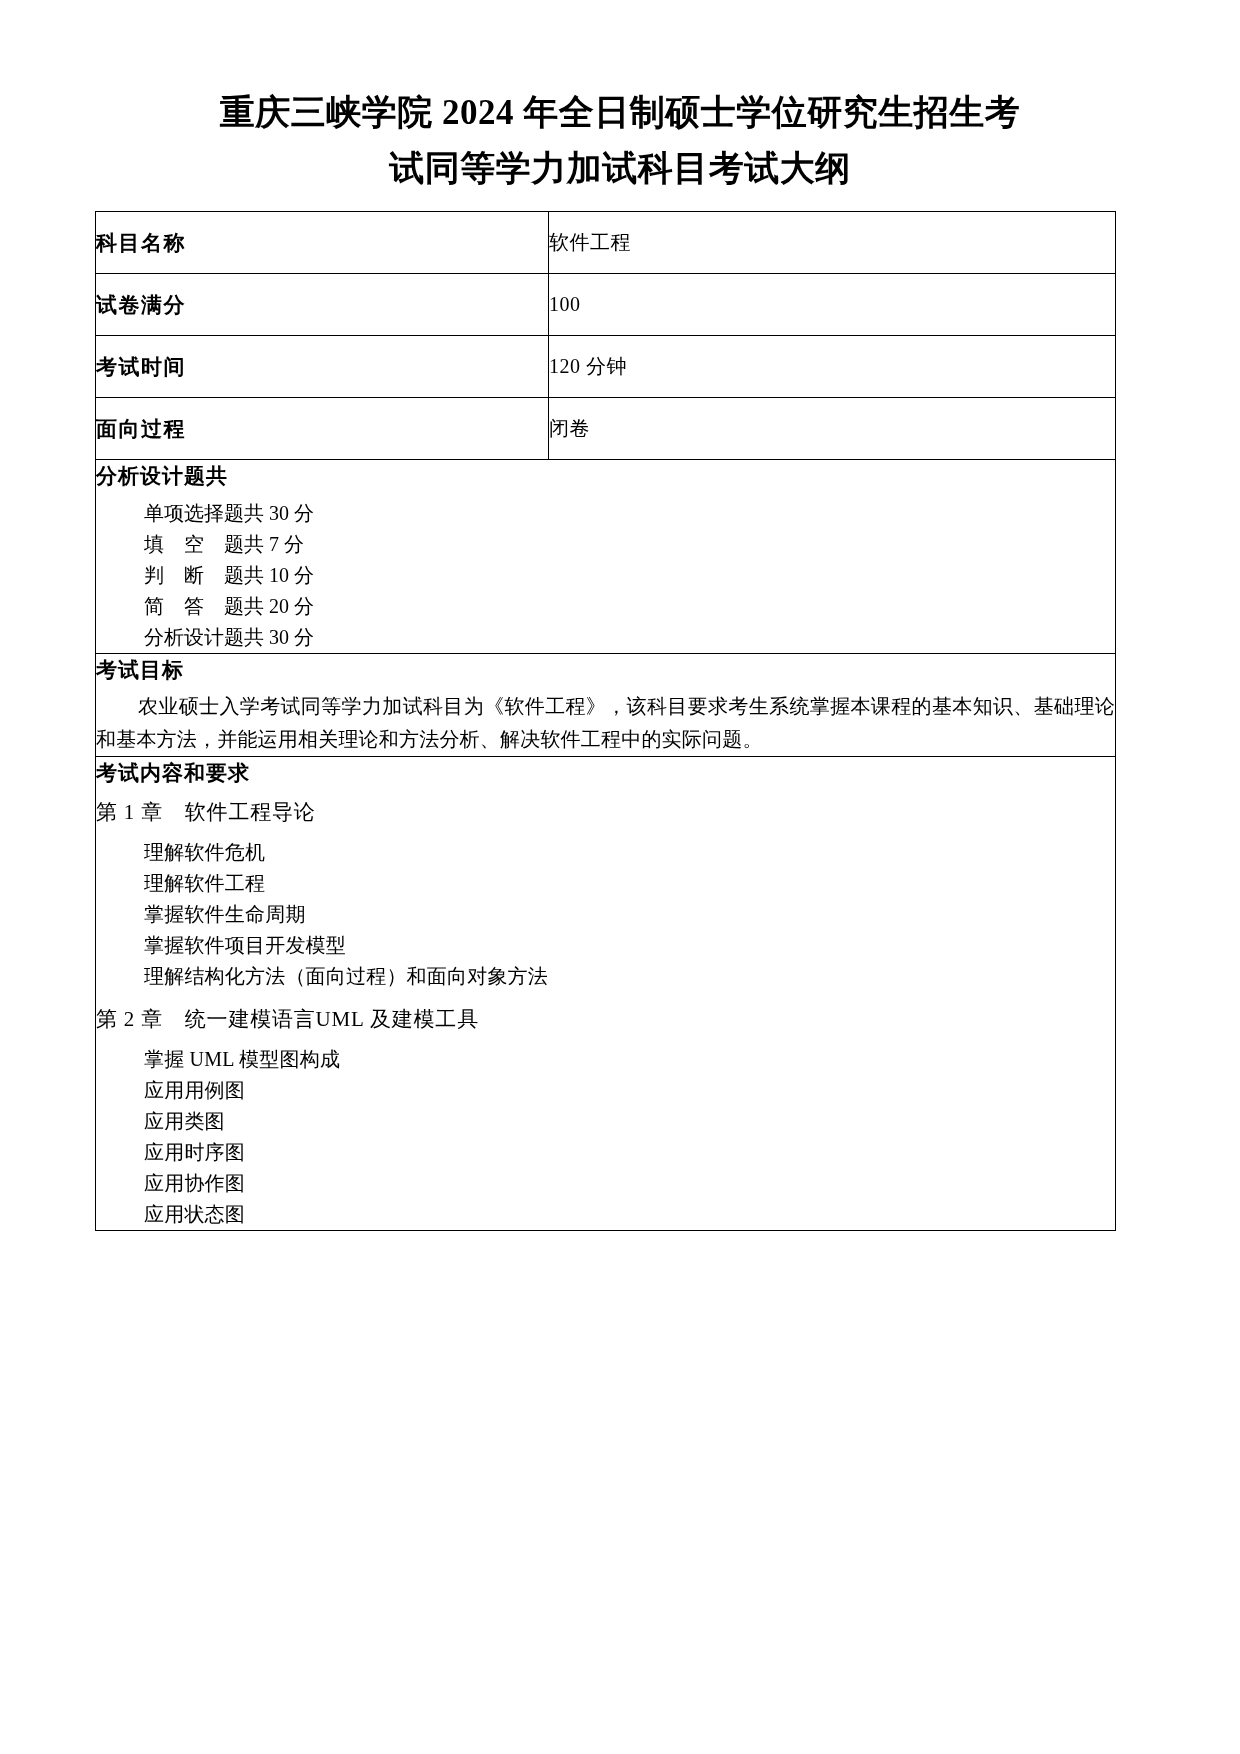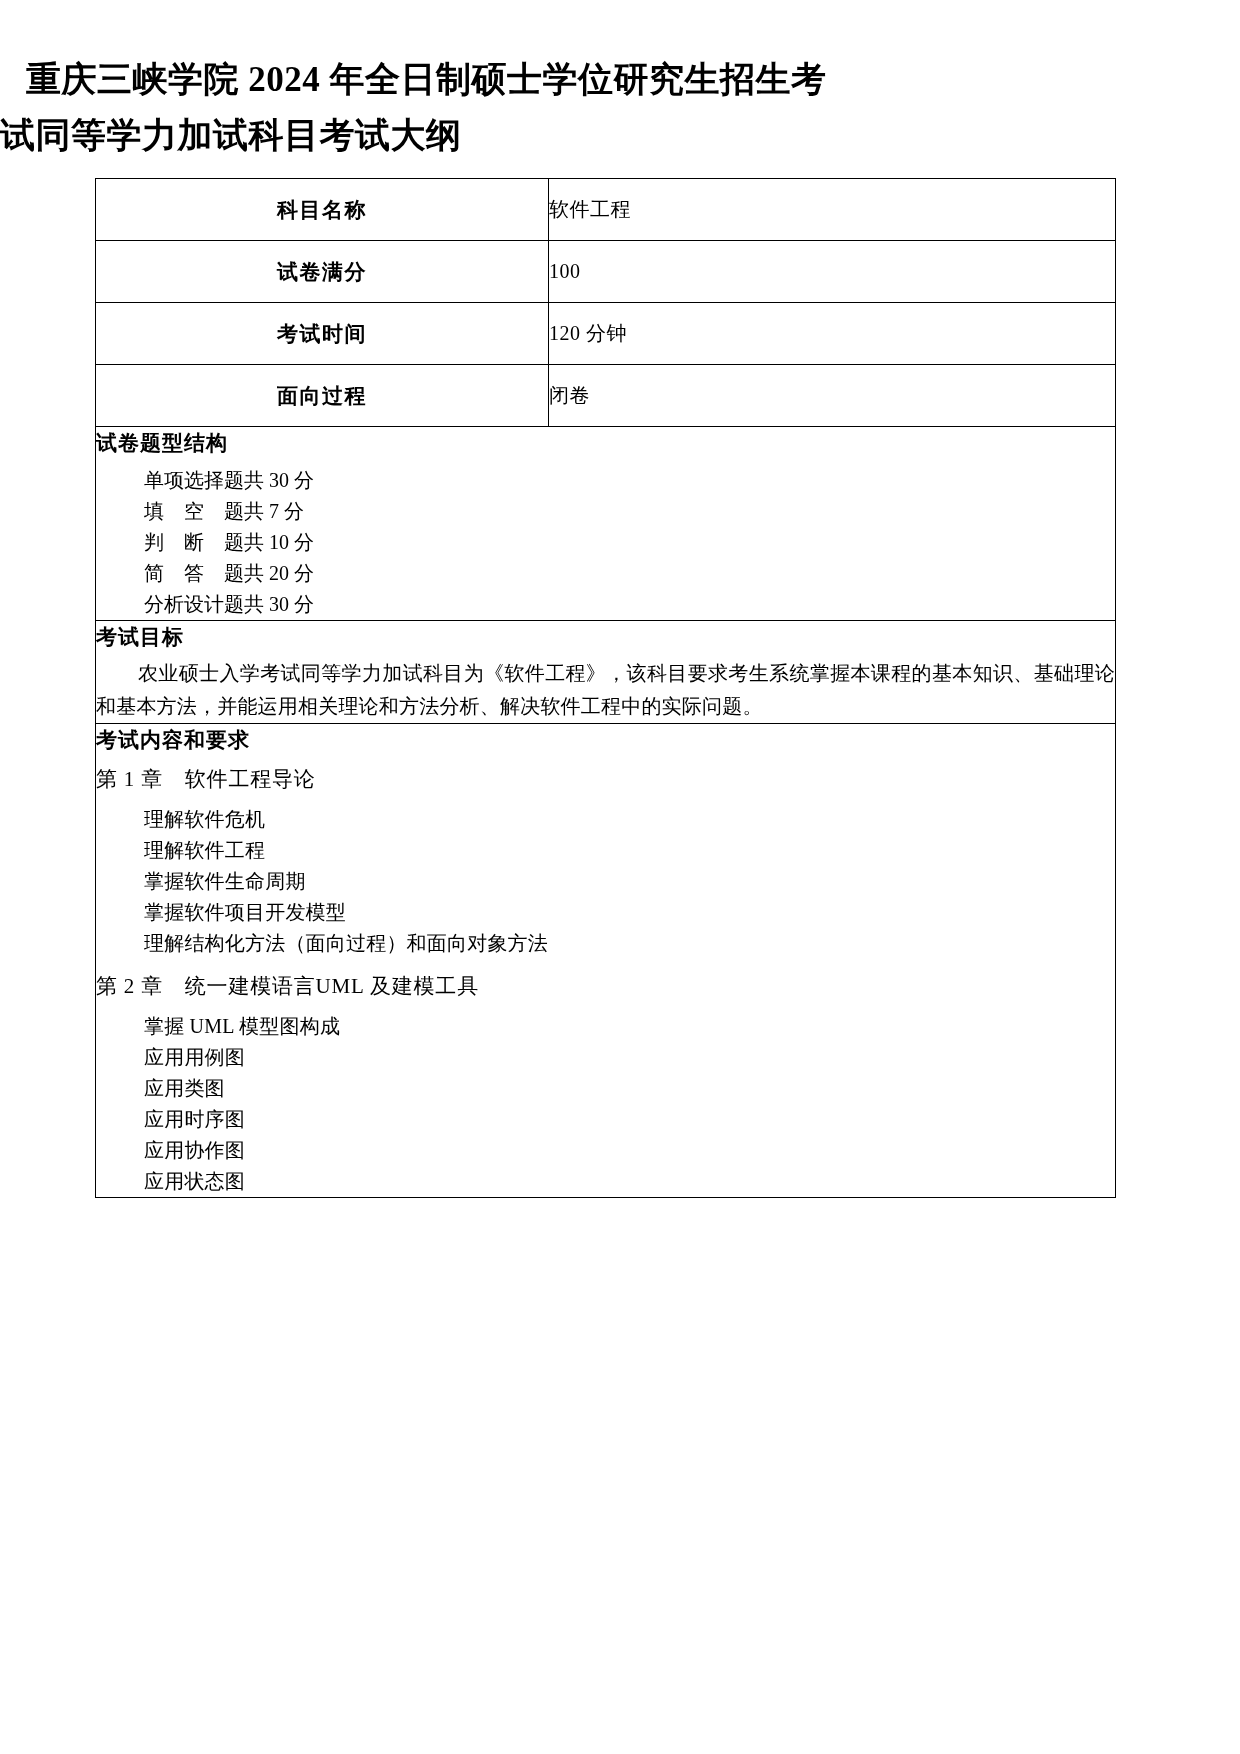--- a/index.html
+++ b/index.html
@@ -18,21 +18,22 @@
   .page {
     width: 1240px;
     height: 1754px;
     box-sizing: border-box;
     padding: 0;
     position: relative;
   }
   
   .doc-title {
     margin: 0;
-    padding-top: 52px;
+    padding-top: 85px;
+    text-align: center;
     font-family: "Liberation Serif", "DejaVu Serif", serif;
     font-weight: bold;
     font-size: 35px;
     line-height: 56px;
     letter-spacing: 0.5px;
   }
   .doc-title .tline {
     display: block;
   }
   .doc-title .tline-1 {
@@ -51,21 +52,20 @@
     padding: 0;
     vertical-align: middle;
   }
   .col-label { width: 453px; }
   .col-value { width: 567px; }
 
   .kv-row td {
     height: 61px;
   }
   .kv-label {
-    text-align: center;
     font-weight: bold;
     font-size: 21px;
     letter-spacing: 1.5px;
   }
   .kv-value {
     text-align: left;
     font-size: 20px;
     letter-spacing: 0.5px;
   }
 
@@ -162,21 +162,21 @@
       </tr>
 
       <tr class="kv-row">
         <td class="kv-label">面向过程</td>
         <td class="kv-value">闭卷</td>
       </tr>
 
 
       <tr>
         <td class="section-cell" colspan="2">
-          <p class="section-heading">试卷题型结构</p>
+          <p class="section-heading">分析设计题共</p>
           <ul class="qtype-list">
             <li>单项选择题共 30 分</li>
             <li>填　空　题共 7 分</li>
             <li>判　断　题共 10 分</li>
             <li>简　答　题共 20 分</li>
             <li>分析设计题共 30 分</li>
           </ul>
         </td>
       </tr>
 

